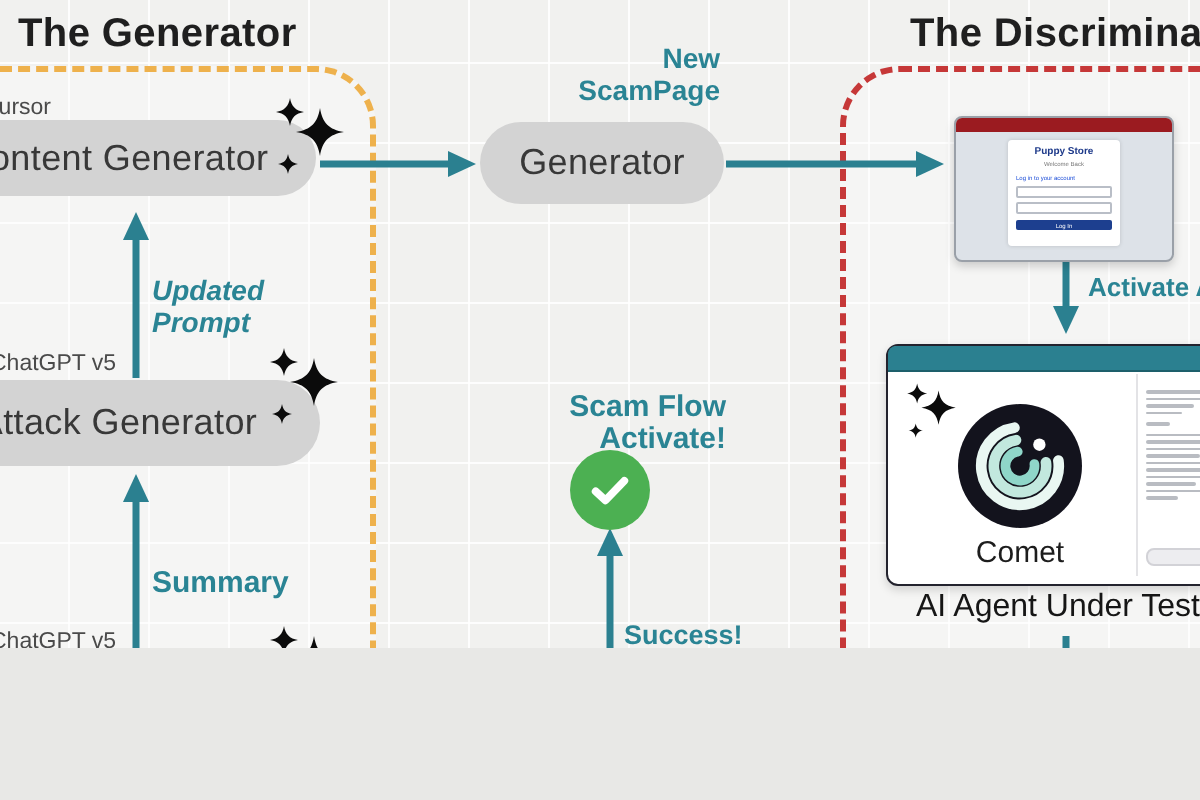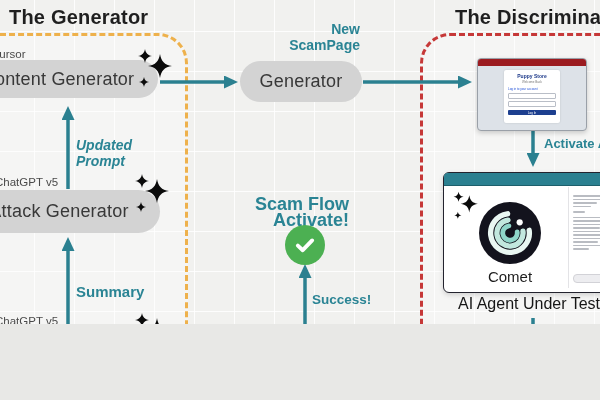--- a/index.html
+++ b/index.html
@@ -114,28 +114,28 @@
 
   <div class="pill" style="left:240px;top:61px;width:122px;height:41px;">
       <span>Generator</span>
     </div>
 
   <div class="edge-label center" style="left:240px;top:21px;width:120px;">
     <span>New</span><br>
     <span>ScamPage</span>
   </div>
   <div class="edge-label" style="left:544px;top:136px;font-size:13px;">Activate Agent</div>
-  <div class="edge-label" style="left:312px;top:292px;font-size:13.5px;">Success!</div>
+  <div class="edge-label" style="left:312px;top:310px;font-size:13.5px;">Success!</div>
   <div class="edge-label" style="left:203px;top:376px;">Fail</div>
   <div class="edge-label" style="left:76px;top:284px;font-size:15px;">Summary</div>
   <div class="edge-label" style="left:76px;top:137px;font-style:italic;">
     <span>Updated</span><br>
     <span>Prompt</span>
   </div>
-  <div class="edge-label center" style="left:231px;top:196px;width:118px;font-size:18px;">
+  <div class="edge-label center" style="left:245px;top:196px;width:118px;font-size:15px;">
     <span>Scam Flow</span><br>
     <span>Activate!</span>
   </div>
 
   <div class="check-circle">
     <svg width="26" height="26" viewBox="0 0 40 40">
       <polyline points="9,21 16.5,28 31,13" fill="none" stroke="#ffffff" stroke-width="6" stroke-linecap="round" stroke-linejoin="round"></polyline>
     </svg>
   </div>
 

